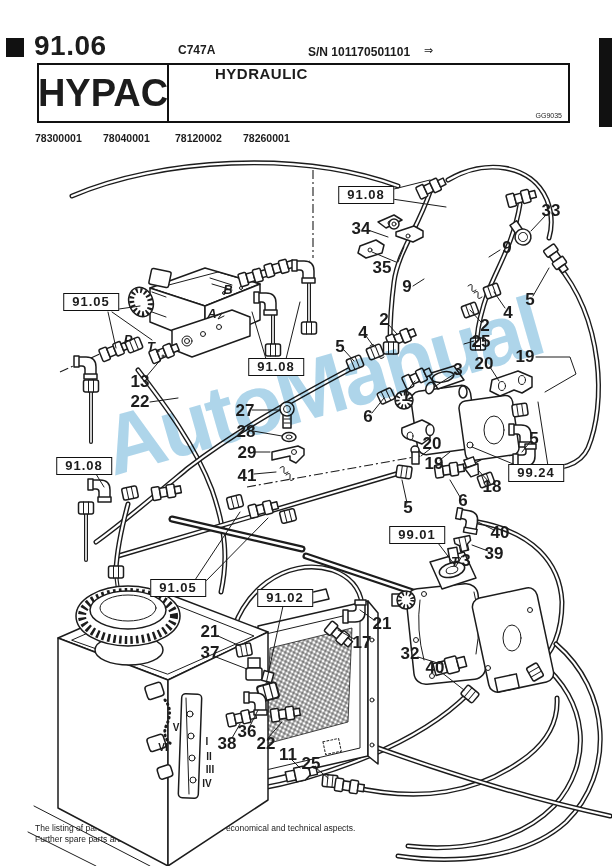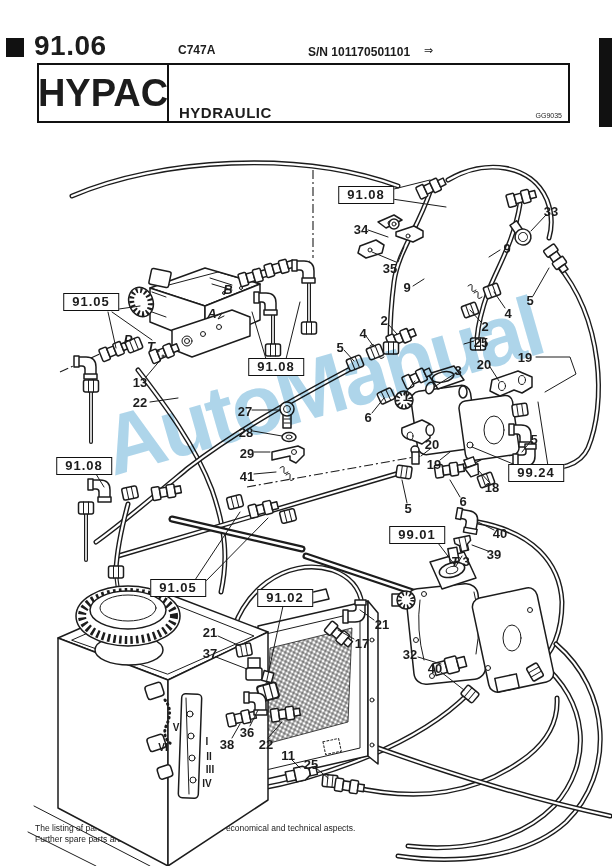--- a/index.html
+++ b/index.html
@@ -9,39 +9,39 @@
     margin:0 auto;
   }
   
   .sec-num{position:absolute;left:34px;top:30px;font-size:28px;font-weight:bold;letter-spacing:0.5px;}
   .model{position:absolute;left:178px;top:43px;font-size:12px;font-weight:bold;}
   .sn{position:absolute;left:308px;top:45px;font-size:12px;font-weight:700;}
   .sn-arrow{position:absolute;left:424px;top:44px;font-size:11px;}
   .hdr-box{position:absolute;left:37px;top:63px;width:529px;height:56px;border:2px solid #111;display:flex;}
   .brand-cell{width:128px;border-right:2px solid #111;display:flex;align-items:center;justify-content:center;}
   .brand{font-size:38px;font-weight:bold;letter-spacing:0px;}
-  .title-cell{flex:1;display:flex;align-items:flex-end;position:relative;}
+  .title-cell{flex:1;display:flex;align-items:flex-start;position:relative;margin-left:36px;}
   .page-title{font-size:15px;font-weight:bold;margin-left:10px;letter-spacing:0.5px;}
   .gg{position:absolute;right:6px;bottom:2px;font-size:7px;}
   .corner-blot{position:absolute;left:6px;top:38px;width:18px;height:19px;background:#111;}
   .edge-bar{position:absolute;left:599px;top:38px;width:13px;height:89px;background:#111;}
   .serial-row{position:absolute;left:0;top:132px;width:612px;height:14px;font-size:10.5px;font-weight:600;}
   .serial-row span{position:absolute;top:0;}
   .s0{left:35px}.s1{left:103px}.s2{left:175px}.s3{left:243px}
   
   #diagram{position:absolute;left:0;top:0;width:612px;height:866px;}
   #artwork{position:absolute;left:0;top:0;z-index:2;}
   #watermark{
     position:absolute;left:52px;top:338px;width:540px;z-index:3;text-align:center;
     font-size:84px;font-weight:bold;white-space:nowrap;letter-spacing:-3px;
     color:rgba(125,188,221,0.62);transform:rotate(-16deg);
     mix-blend-mode:multiply;pointer-events:none;
   }
   #label-layer{position:absolute;left:0;top:0;width:612px;height:866px;z-index:4;}
-  .part-label{position:absolute;transform:translate(-50%,-50%);font-size:13px;font-weight:bold;background:transparent;}
+  .part-label{position:absolute;transform:translate(-50%,-50%);font-size:17px;font-weight:bold;background:transparent;}
   .ref-box{position:absolute;transform:translate(-50%,-50%);border:1.6px solid #111;background:#fff;
     padding:0px 8px;font-size:13px;font-weight:bold;letter-spacing:1px;line-height:16px;}
   .port-label{position:absolute;transform:translate(-50%,-50%);font-size:13px;font-weight:bold;font-style:italic;}
   .roman-label{position:absolute;transform:translate(-50%,-50%);font-size:10px;font-weight:bold;}
   
   .footer{position:absolute;left:35px;top:823px;font-size:8.5px;line-height:11px;}
   .thin{stroke:#1c1c1c;stroke-width:1;fill:none;stroke-linecap:round;stroke-linejoin:round;}
   .fw{fill:#ffffff;stroke:#1c1c1c;stroke-width:1.5;stroke-linejoin:round;}
   .hose-o{stroke:#1c1c1c;stroke-width:5;fill:none;stroke-linecap:round;}
   .hose-i{stroke:#ffffff;stroke-width:2.2;fill:none;stroke-linecap:round;}
@@ -66,20 +66,26 @@
   <div class="hdr-box">
     <div class="brand-cell">
       <span class="brand">HYPAC</span>
     </div>
     <div class="title-cell">
       <span class="page-title">HYDRAULIC</span>
       <span class="gg">GG9035</span>
     </div>
   </div>
 
+  <div class="serial-row">
+    <span class="s0">78300001</span>
+    <span class="s1">78040001</span>
+    <span class="s2">78120002</span>
+    <span class="s3">78260001</span>
+  </div>
 
   <div id="diagram">
 
     <svg id="artwork" width="612" height="866" viewBox="0 0 612 866">
       <defs>
         <g id="fit">
           <rect class="fw" x="-13" y="-6.5" width="8" height="13" rx="1.5"></rect>
           <rect class="fw" x="-5" y="-4.5" width="7" height="9"></rect>
           <rect class="fw" x="2" y="-6.5" width="8" height="13" rx="1.5"></rect>
           <rect class="fw" x="10" y="-3.5" width="6" height="7"></rect>
@@ -446,21 +452,21 @@
         <div class="ref-box" style="left: 366px; top: 195px;">91.08</div>
         <div class="ref-box" style="left: 91px; top: 302px;">91.05</div>
         <div class="ref-box" style="left: 276px; top: 367px;">91.08</div>
         <div class="ref-box" style="left: 84px; top: 466px;">91.08</div>
         <div class="ref-box" style="left: 178px; top: 588px;">91.05</div>
         <div class="ref-box" style="left: 285px; top: 598px;">91.02</div>
         <div class="ref-box" style="left: 536px; top: 473px; text-align: right;">99.24</div>
         <div class="ref-box" style="left: 417px; top: 535px; text-align: center;">99.01</div>
         <div class="part-label" style="left: 551px; top: 211px;">33</div>
         <div class="part-label" style="left: 361px; top: 229px;">34</div>
-        <div class="part-label" style="left: 390px; top: 268px;">35</div>
+        <div class="part-label" style="left: 382px; top: 268px;">35</div>
         <div class="part-label" style="left: 507px; top: 248px;">9</div>
         <div class="part-label" style="left: 407px; top: 287px;">9</div>
         <div class="part-label" style="left: 530px; top: 300px;">5</div>
         <div class="part-label" style="left: 508px; top: 313px;">4</div>
         <div class="part-label" style="left: 485px; top: 326px;">2</div>
         <div class="part-label" style="left: 481px; top: 342px;">25</div>
         <div class="part-label" style="left: 525px; top: 357px;">19</div>
         <div class="part-label" style="left: 484px; top: 364px;">20</div>
         <div class="part-label" style="left: 458px; top: 370px;">3</div>
         <div class="part-label" style="left: 384px; top: 320px;">2</div>

